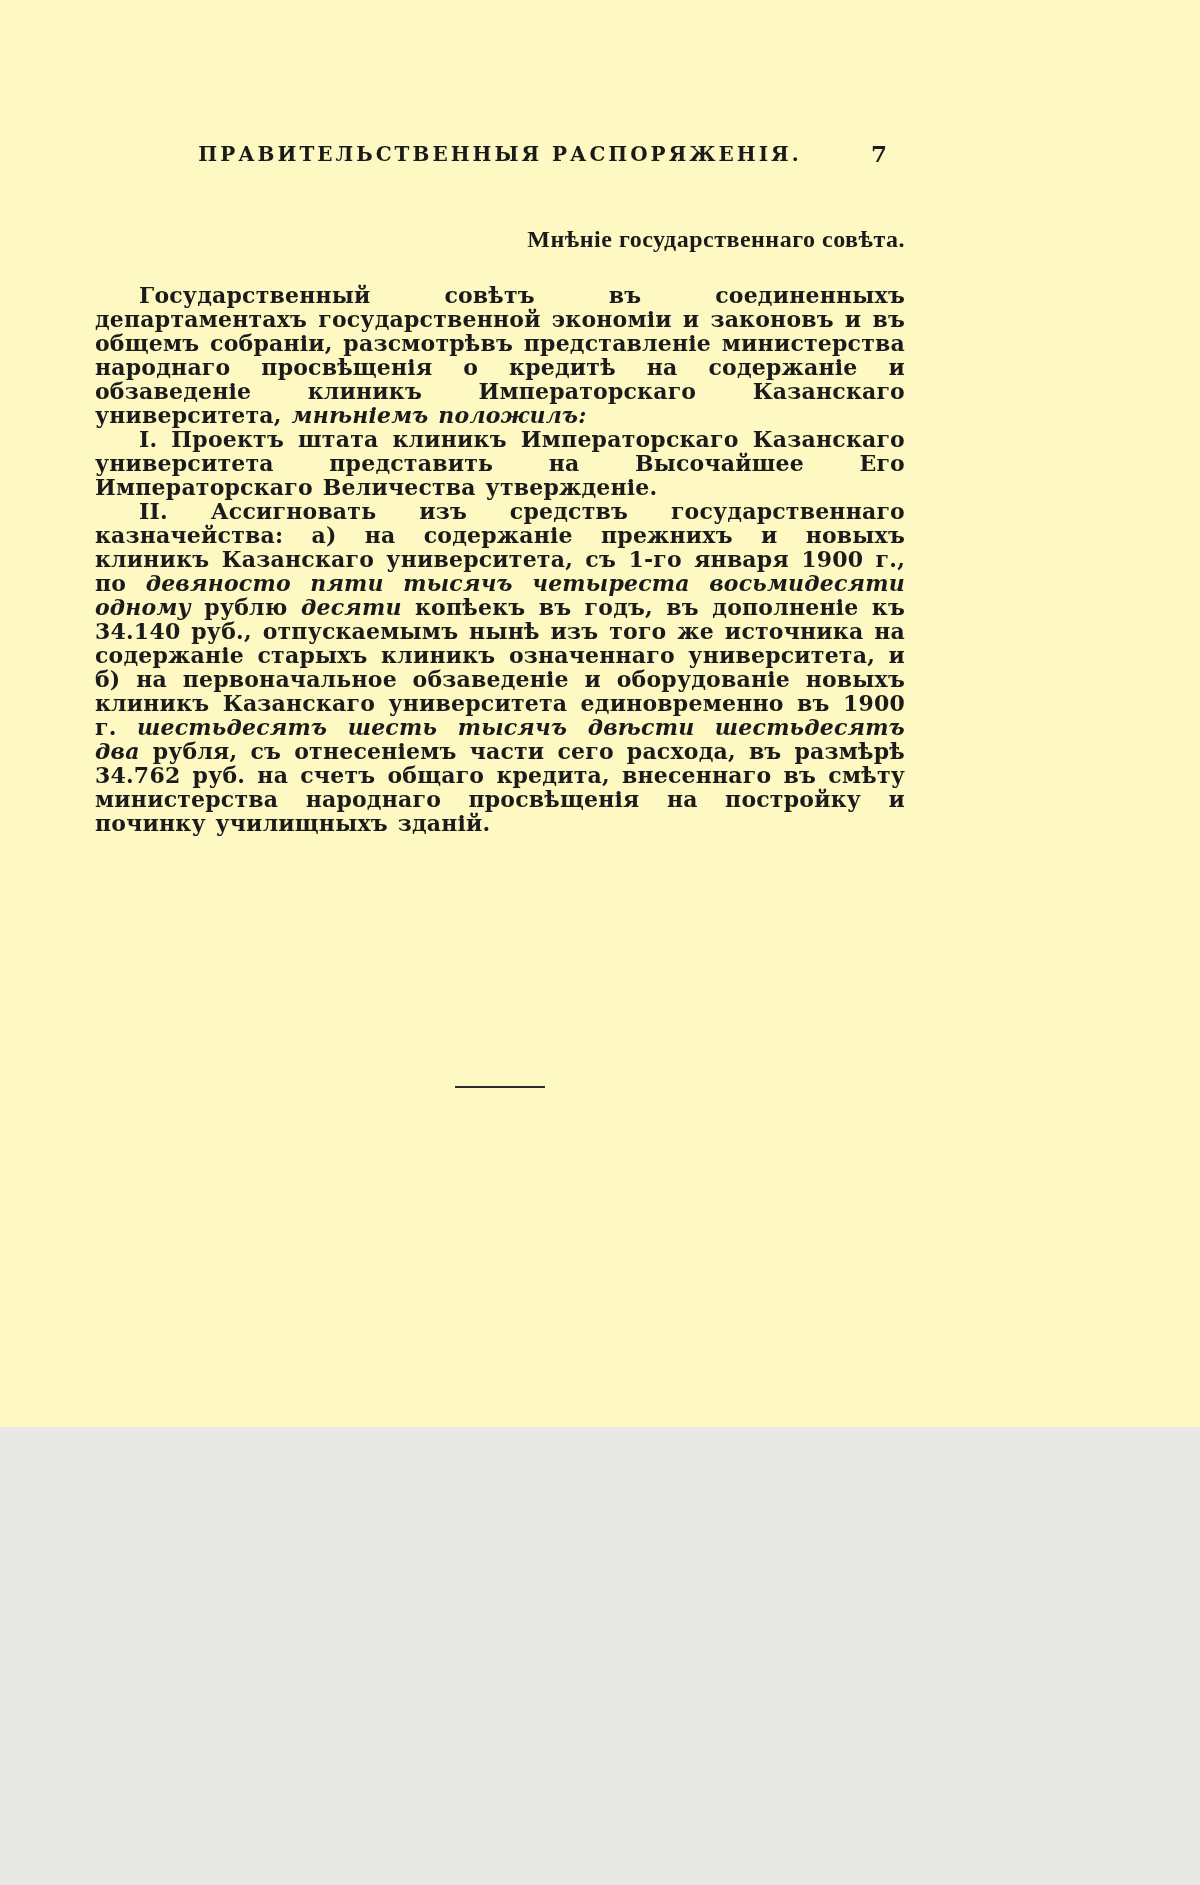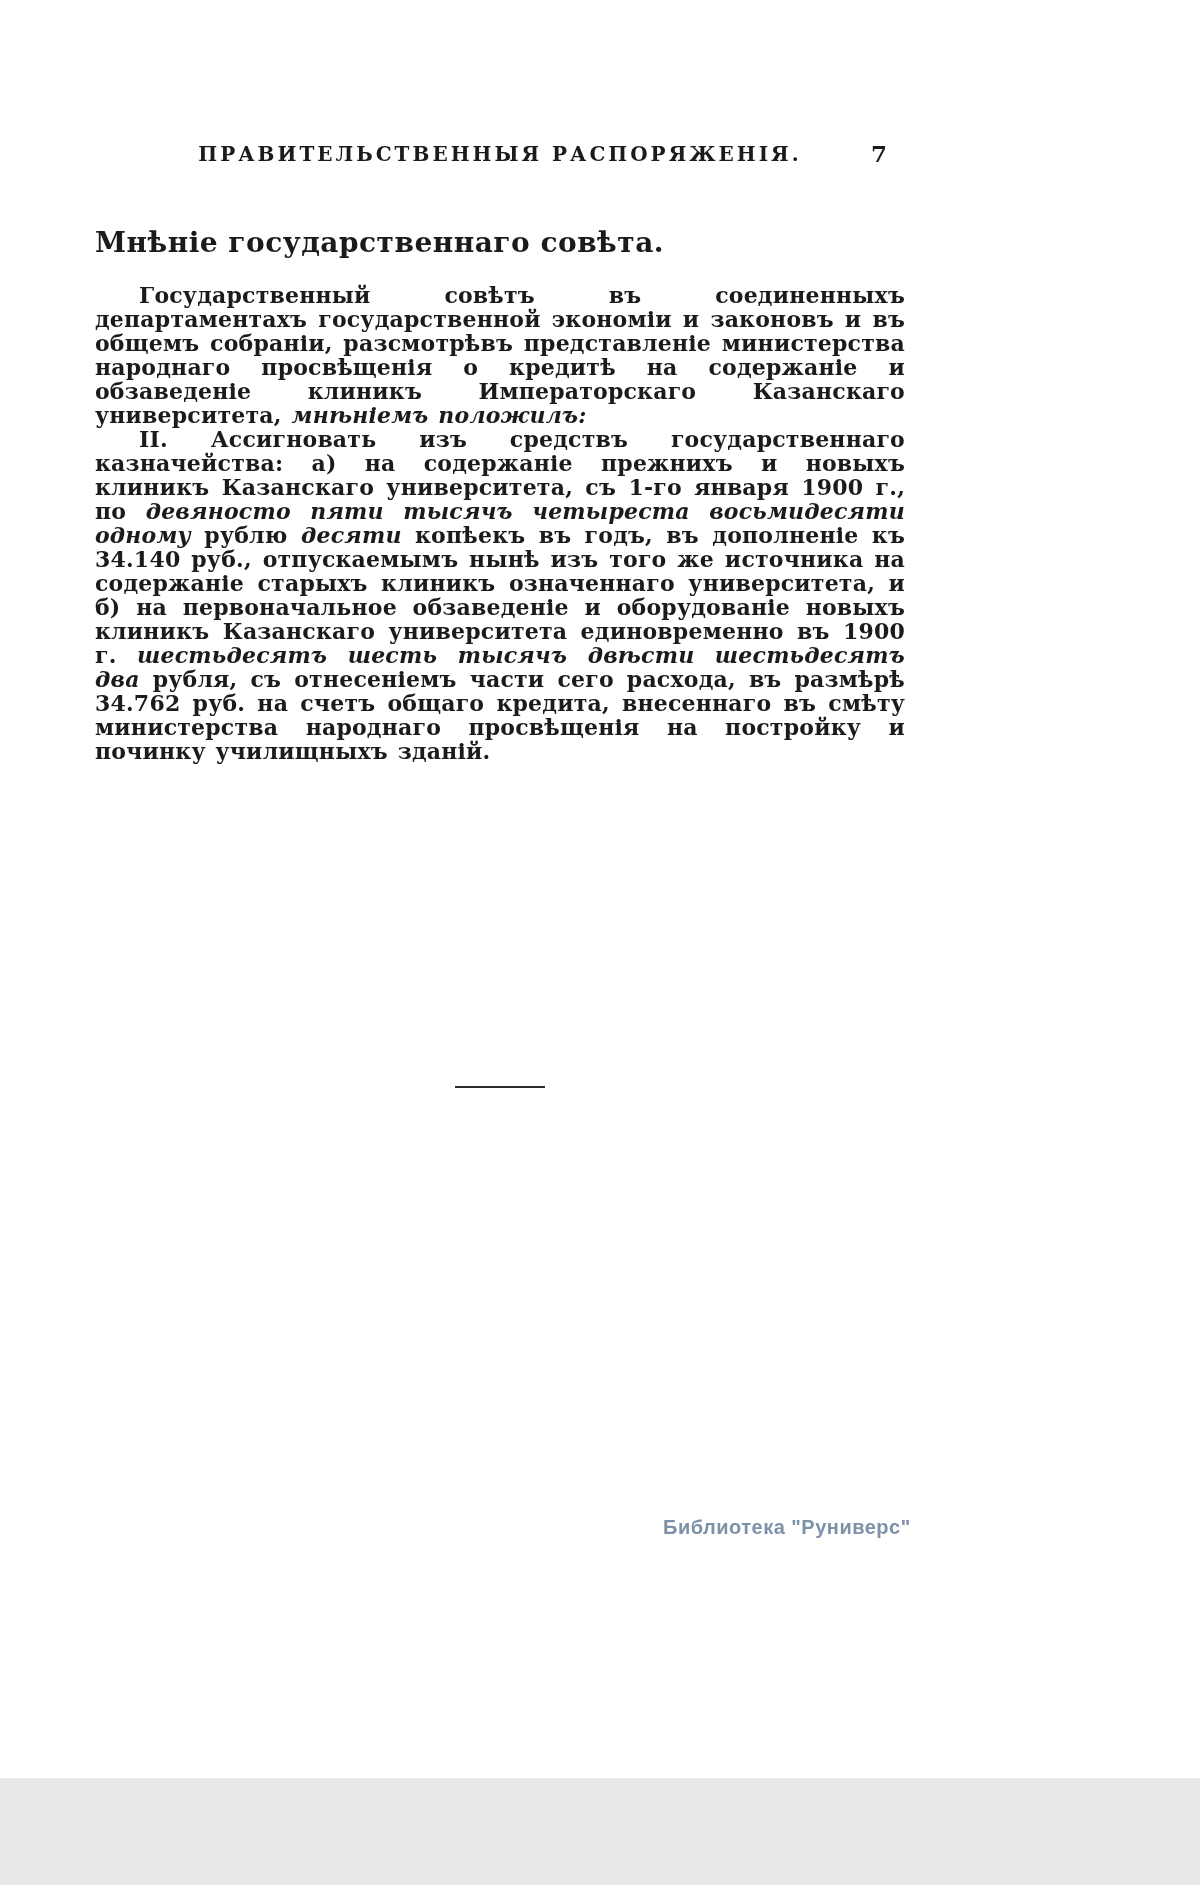--- a/index.html
+++ b/index.html
@@ -3,23 +3,23 @@
 <meta charset="utf-8">
 <style>
   html, body {
     margin: 0;
     padding: 0;
     background: #e8e8e6;
   }
   .scan-page {
     position: relative;
     width: 1200px;
-    height: 1778px;
+    height: 1427px;
     margin: 0 auto;
-    background: #ffffff;
+    background: #fef9c3;
     color: #1b1b1b;
     font-family: "DejaVu Serif", "Liberation Serif", serif;
     overflow: hidden;
   }
   .header-row {
     position: absolute;
     left: 95px;
     top: 142px;
     width: 810px;
     height: 30px;
@@ -40,24 +40,25 @@
     top: -2px;
     font-size: 23px;
     font-weight: 700;
   }
   .section-title {
     position: absolute;
     left: 95px;
     top: 226px;
     width: 810px;
     margin: 0;
-    text-align: left;
-    font-size: 28px;
+    text-align: right;
+    font-size: 24px;
     font-weight: 700;
     letter-spacing: 0.5px;
+    font-family: Liberation Serif, serif;
   }
   .body-text {
     position: absolute;
     left: 95px;
     top: 283px;
     width: 810px;
     font-size: 22px;
     line-height: 24px;
     font-weight: 700;
     text-align: justify;
@@ -96,20 +97,21 @@
 
   <div class="header-row">
     <div class="running-title">ПРАВИТЕЛЬСТВЕННЫЯ РАСПОРЯЖЕНІЯ.</div>
     <div class="page-number">7</div>
   </div>
 
   <h1 class="section-title">Мнѣніе государственнаго совѣта.</h1>
 
   <div class="body-text">
     <p><span>Государственный совѣтъ въ соединенныхъ департаментахъ государственной экономіи и законовъ и въ общемъ собраніи, разсмотрѣвъ представленіе министерства народнаго просвѣщенія о кредитѣ на содержаніе и обзаведеніе клиникъ Императорскаго Казанскаго университета, </span><span class="italic">мнѣніемъ положилъ:</span></p>
+    <p><span>I. Проектъ штата клиникъ Императорскаго Казанскаго университета представить на Высочайшее Его Императорскаго Величества утвержденіе.</span></p>
     <p><span>II. Ассигновать изъ средствъ государственнаго казначейства: а) на содержаніе прежнихъ и новыхъ клиникъ Казанскаго университета, съ 1-го января 1900 г., по </span><span class="italic">девяносто пяти тысячъ четыреста восьмидесяти одному</span><span> рублю </span><span class="italic">десяти</span><span> копѣекъ въ годъ, въ дополненіе къ 34.140 руб., отпускаемымъ нынѣ изъ того же источника на содержаніе старыхъ клиникъ означеннаго университета, и б) на первоначальное обзаведеніе и оборудованіе новыхъ клиникъ Казанскаго университета единовременно въ 1900 г. </span><span class="italic">шестьдесятъ шесть тысячъ двѣсти шестьдесятъ два</span><span> рубля, съ отнесеніемъ части сего расхода, въ размѣрѣ 34.762 руб. на счетъ общаго кредита, внесеннаго въ смѣту министерства народнаго просвѣщенія на постройку и починку училищныхъ зданій.</span></p>
   </div>
 
   <div class="divider"></div>
 
   <div class="watermark">Библиотека "Руниверс"</div>
 
 </div>
 
 </body></html>

